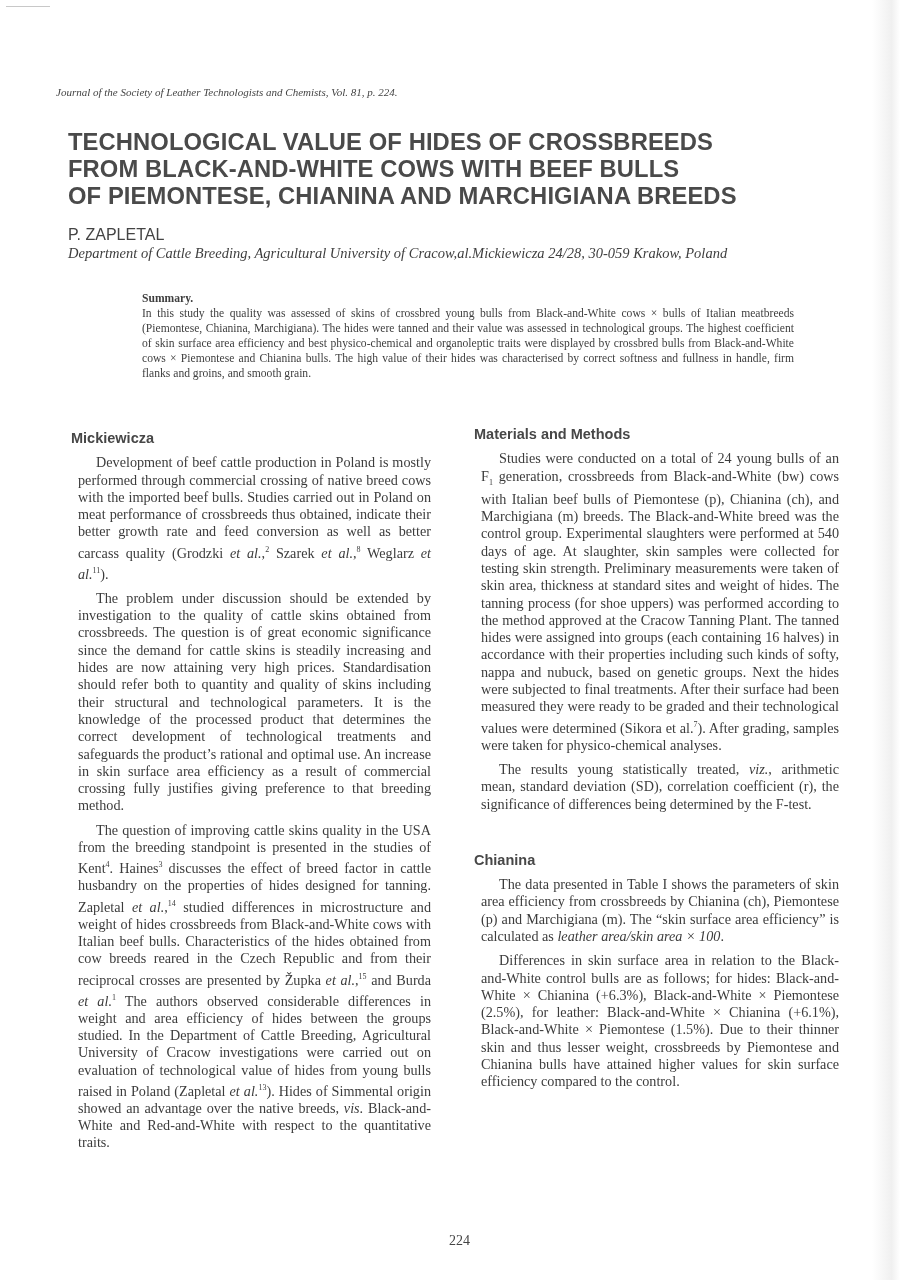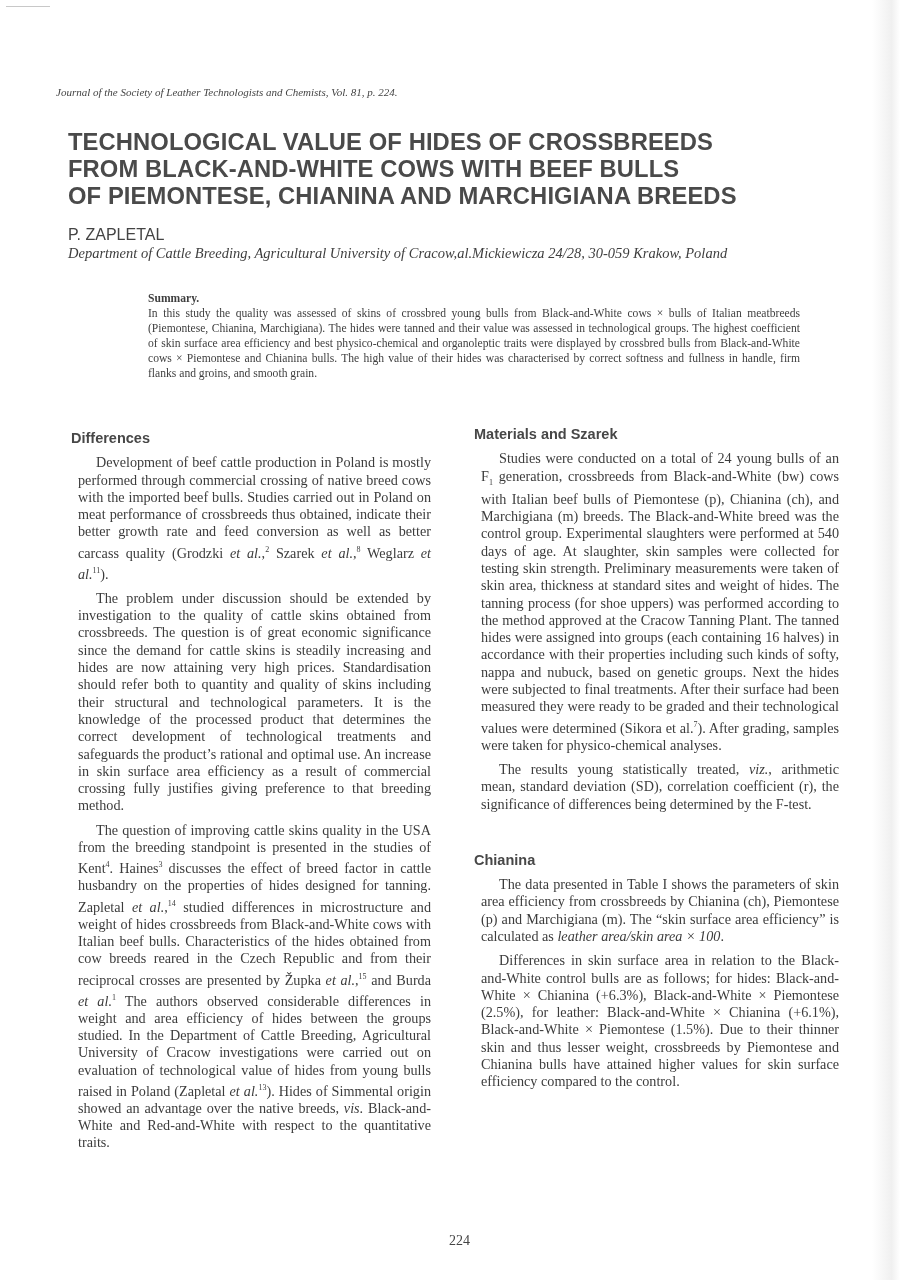--- a/index.html
+++ b/index.html
@@ -26,21 +26,21 @@
     .author {
       position: absolute; left: 68px; top: 226px;
       font-family: "Liberation Sans", sans-serif; font-weight: normal;
       font-size: 16px; color: #444;
     }
     .affiliation {
       position: absolute; left: 68px; top: 245px;
       font-style: italic; font-size: 14.5px; color: #3e3e3e; text-align: center;
     }
     .summary {
-      position: absolute; left: 148px; top: 291px; width: 652px;
+      position: absolute; left: 142px; top: 291px; width: 652px;
       font-size: 11.6px; line-height: 15px; color: #3e3e3e; text-align: justify;
     }
     .summary .label { font-weight: bold; display: block; }
     .col {
       position: absolute; font-size: 14.2px; line-height: 17.3px; color: #3c3c3c;
       text-align: justify; hyphens: manual;
     }
     .col-left { left: 71px; top: 430px; width: 367px; }
     .col-right { left: 474px; top: 426px; width: 372px; }
     .heading {
@@ -70,28 +70,28 @@
 
 <div class="author">P. ZAPLETAL</div>
 <div class="affiliation">Department of Cattle Breeding, Agricultural University of Cracow,al.Mickiewicza 24/28, 30-059 Krakow, Poland</div>
 
 <div class="summary">
   <span class="label">Summary.</span>
   <span>In this study the quality was assessed of skins of crossbred young bulls from Black-and-White cows × bulls of Italian meatbreeds (Piemontese, Chianina, Marchigiana). The hides were tanned and their value was assessed in technological groups. The highest coefficient of skin surface area efficiency and best physico-chemical and organoleptic traits were displayed by crossbred bulls from Black-and-White cows × Piemontese and Chianina bulls. The high value of their hides was characterised by correct softness and fullness in handle, firm flanks and groins, and smooth grain.</span>
 </div>
 
 <div class="col col-left">
-  <div class="heading">Differences</div>
+  <div class="heading">Mickiewicza</div>
   <p><span>Development of beef cattle production in Poland is mostly performed through commercial crossing of native breed cows with the imported beef bulls. Studies carried out in Poland on meat performance of crossbreeds thus obtained, indicate their better growth rate and feed conversion as well as better carcass quality (Grodzki </span><i>et al.</i><span>,</span><sup style="font-size:8px">2</sup><span> Szarek </span><i>et al.</i><span>,</span><sup style="font-size:8px">8</sup><span> Weglarz </span><i>et al.</i><sup style="font-size:8px">11</sup><span>).</span></p>
   <p>The problem under discussion should be extended by investigation to the quality of cattle skins obtained from crossbreeds. The question is of great economic signifi­cance since the demand for cattle skins is steadily increasing and hides are now attaining very high prices. Standardisation should refer both to quantity and quality of skins including their structural and technological parameters. It is the knowledge of the processed product that determines the correct development of technological treatments and safeguards the product’s rational and optimal use. An increase in skin surface area efficiency as a result of commercial crossing fully justifies giving preference to that breeding method.</p>
   <p><span>The question of improving cattle skins quality in the USA from the breeding standpoint is presented in the studies of Kent</span><sup style="font-size:8px">4</sup><span>. Haines</span><sup style="font-size:8px">3</sup><span> discusses the effect of breed factor in cattle husbandry on the properties of hides designed for tanning. Zapletal </span><i>et al.</i><span>,</span><sup style="font-size:8px">14</sup><span> studied differences in microstructure and weight of hides crossbreeds from Black-and-White cows with Italian beef bulls. Character­istics of the hides obtained from cow breeds reared in the Czech Republic and from their reciprocal crosses are presented by Župka </span><i>et al.</i><span>,</span><sup style="font-size:8px">15</sup><span> and Burda </span><i>et al.</i><sup style="font-size:8px">1</sup><span> The authors observed considerable differences in weight and area efficiency of hides between the groups studied. In the Department of Cattle Breeding, Agricultural University of Cracow investigations were carried out on evaluation of technological value of hides from young bulls raised in Poland (Zapletal </span><i>et al.</i><sup style="font-size:8px">13</sup><span>). Hides of Simmental origin showed an advantage over the native breeds, </span><i>vis</i><span>. Black-and-White and Red-and-White with respect to the quantitative traits.</span></p>
 </div>
 
 <div class="col col-right">
-  <div class="heading">Materials and Szarek</div>
+  <div class="heading">Materials and Methods</div>
   <p><span>Studies were conducted on a total of 24 young bulls of an F</span><sub style="font-size:8px">1</sub><span> generation, crossbreeds from Black-and-White (bw) cows with Italian beef bulls of Piemontese (p), Chianina (ch), and Marchigiana (m) breeds. The Black-and-White breed was the control group. Experimental slaughters were performed at 540 days of age. At slaughter, skin samples were collected for testing skin strength. Preliminary measurements were taken of skin area, thickness at standard sites and weight of hides. The tanning process (for shoe uppers) was performed according to the method approved at the Cracow Tanning Plant. The tanned hides were assigned into groups (each containing 16 halves) in accordance with their properties including such kinds of softy, nappa and nubuck, based on genetic groups. Next the hides were subjected to final treatments. After their surface had been measured they were ready to be graded and their technological values were determined (Sikora et al.</span><sup style="font-size:8px">7</sup><span>). After grading, samples were taken for physico-chemical analyses.</span></p>
   <p><span>The results young statistically treated, </span><i>viz.</i><span>, arithmetic mean, standard deviation (SD), correlation coefficient (r), the significance of differences being determined by the F-test.</span></p>
   <div class="gap"></div>
   <div class="heading">Chianina</div>
   <p><span>The data presented in Table I shows the parameters of skin area efficiency from crossbreeds by Chianina (ch), Piemontese (p) and Marchigiana (m). The “skin surface area efficiency” is calculated as </span><i>leather area/skin area × 100</i><span>.</span></p>
   <p>Differences in skin surface area in relation to the Black-and-White control bulls are as follows; for hides: Black-and-White × Chianina (+6.3%), Black-and-White × Piemontese (2.5%), for leather: Black-and-White × Chianina (+6.1%), Black-and-White × Piemontese (1.5%). Due to their thinner skin and thus lesser weight, crossbreeds by Piemontese and Chianina bulls have attained higher values for skin surface efficiency compared to the control.</p>
 </div>
 
 <div class="page-num">224</div>
 

